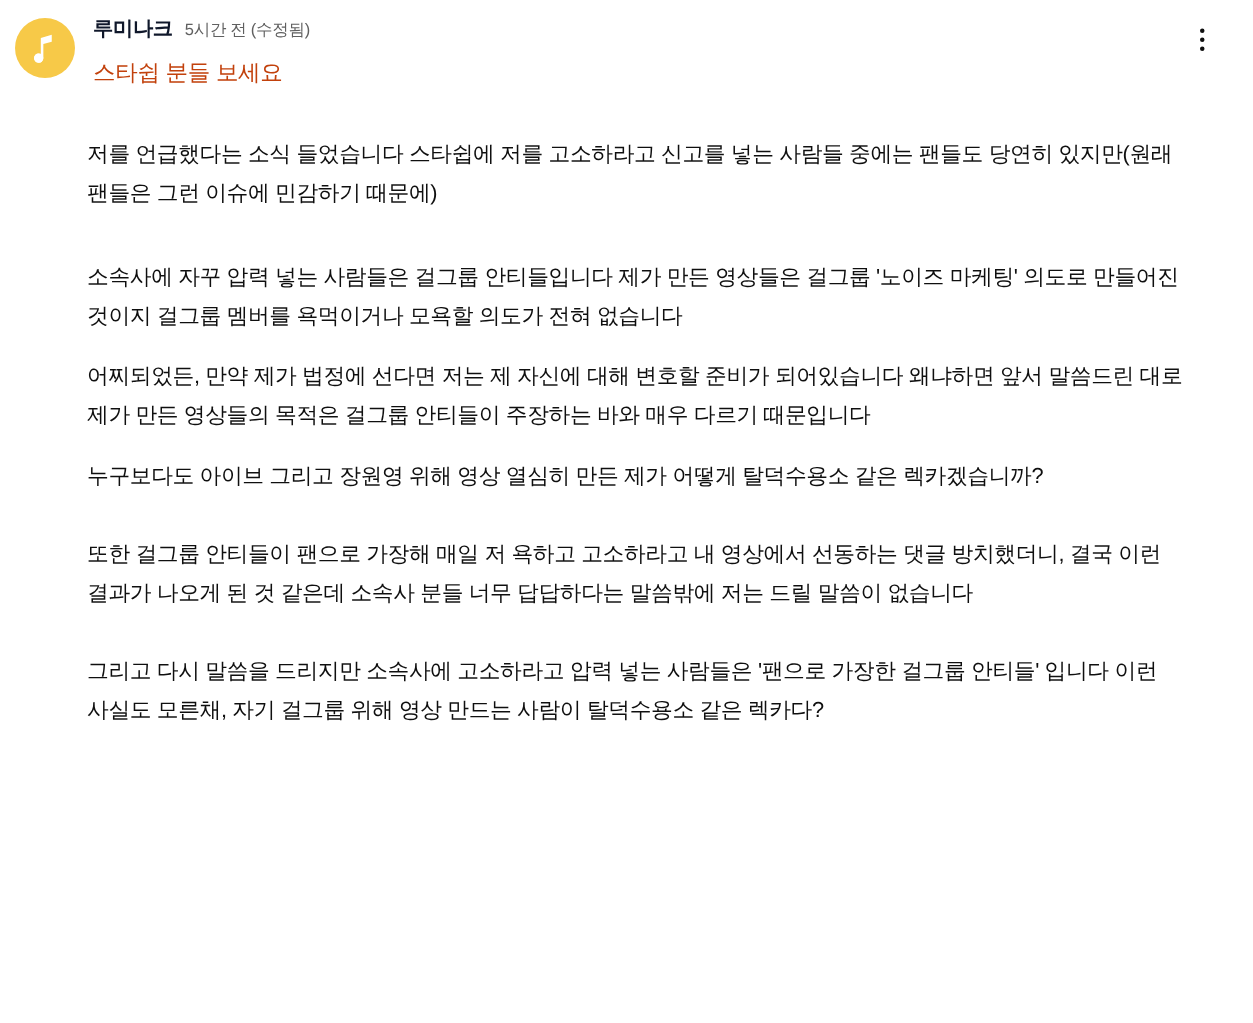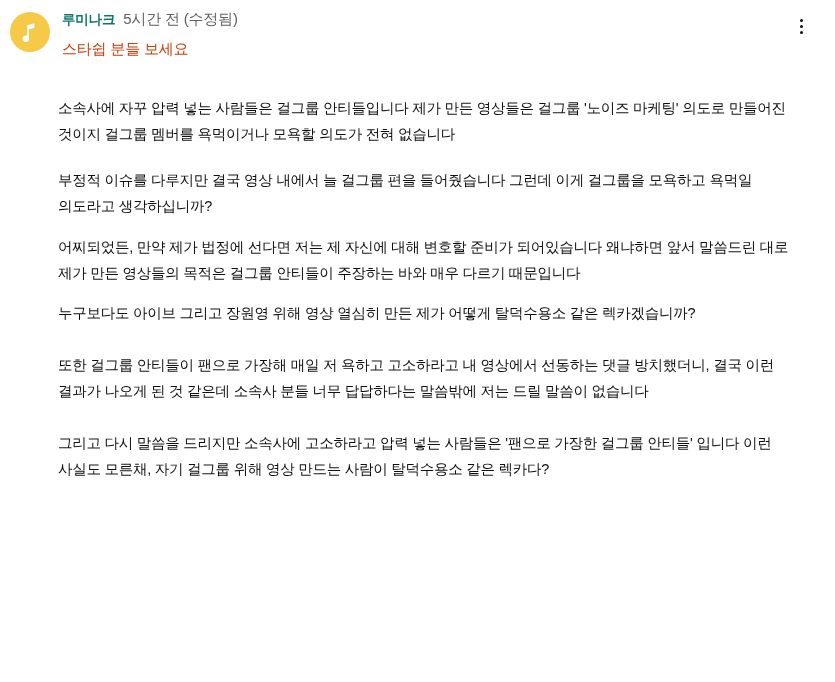--- a/index.html
+++ b/index.html
@@ -47,25 +47,25 @@
   .meta-row {
     display: flex;
     align-items: baseline;
     gap: 8px;
     line-height: 18px;
     height: 20px;
   }
   .author {
     font-size: 13.5px;
     font-weight: bold;
-    color: #0f766e;
+    color: #0f172a;
     letter-spacing: -0.2px;
   }
   .timestamp {
-    font-size: 15px;
+    font-size: 11px;
     color: #606060;
     letter-spacing: -0.2px;
   }
   .post-title {
     margin-top: 8px;
     font-size: 15px;
     color: #c2410c;
     line-height: 21px;
     letter-spacing: -0.2px;
   }
@@ -92,21 +92,21 @@
     padding: 16px 30px 0 58px;
   }
   .para {
     font-size: 14.5px;
     line-height: 26px;
     color: #0f0f0f;
     letter-spacing: -0.25px;
     word-break: keep-all;
     white-space: pre-wrap;
   }
-  .gap-lg { margin-top: 20px; }
+  .gap-lg { margin-top: 30px; }
   .gap-md { margin-top: 26px; }
   .gap-sm { }
 </style>
 </head>
 <body>
 
 <div class="post">
 
   <div class="post-header">
     <div class="avatar">
@@ -125,21 +125,21 @@
     </div>
 
     <div class="menu-button">
       <span></span>
       <span></span>
       <span></span>
     </div>
   </div>
 
   <div class="post-body">
+    <p class="para">저를 언급했다는 소식 들었습니다 스타쉽에 저를 고소하라고 신고를 넣는 사람들 중에는 팬들도 당연히 있지만(원래 팬들은 그런 이슈에 민감하기 때문에)</p>
     <p class="para gap-lg">소속사에 자꾸 압력 넣는 사람들은 걸그룹 안티들입니다 제가 만든 영상들은 걸그룹 '노이즈 마케팅' 의도로 만들어진 것이지 걸그룹 멤버를 욕먹이거나 모욕할 의도가 전혀 없습니다</p>
-    <p class="para gap-lg">부정적 이슈를 다루지만 결국 영상 내에서 늘 걸그룹 편을 들어줬습니다 그런데 이게 걸그룹을 모욕하고 욕먹일 의도라고 생각하십니까?</p>
     <p class="para gap-sm">어찌되었든, 만약 제가 법정에 선다면 저는 제 자신에 대해 변호할 준비가 되어있습니다 왜냐하면 앞서 말씀드린 대로 제가 만든 영상들의 목적은 걸그룹 안티들이 주장하는 바와 매우 다르기 때문입니다</p>
     <p class="para gap-sm">누구보다도 아이브 그리고 장원영 위해 영상 열심히 만든 제가 어떻게 탈덕수용소 같은 렉카겠습니까?</p>
     <p class="para gap-md">또한 걸그룹 안티들이 팬으로 가장해 매일 저 욕하고 고소하라고 내 영상에서 선동하는 댓글 방치했더니, 결국 이런 결과가 나오게 된 것 같은데 소속사 분들 너무 답답하다는 말씀밖에 저는 드릴 말씀이 없습니다</p>
     <p class="para gap-md">그리고 다시 말씀을 드리지만 소속사에 고소하라고 압력 넣는 사람들은 '팬으로 가장한 걸그룹 안티들' 입니다 이런 사실도 모른채, 자기 걸그룹 위해 영상 만드는 사람이 탈덕수용소 같은 렉카다?</p>
   </div>
 
 </div>
 
 </body></html>

